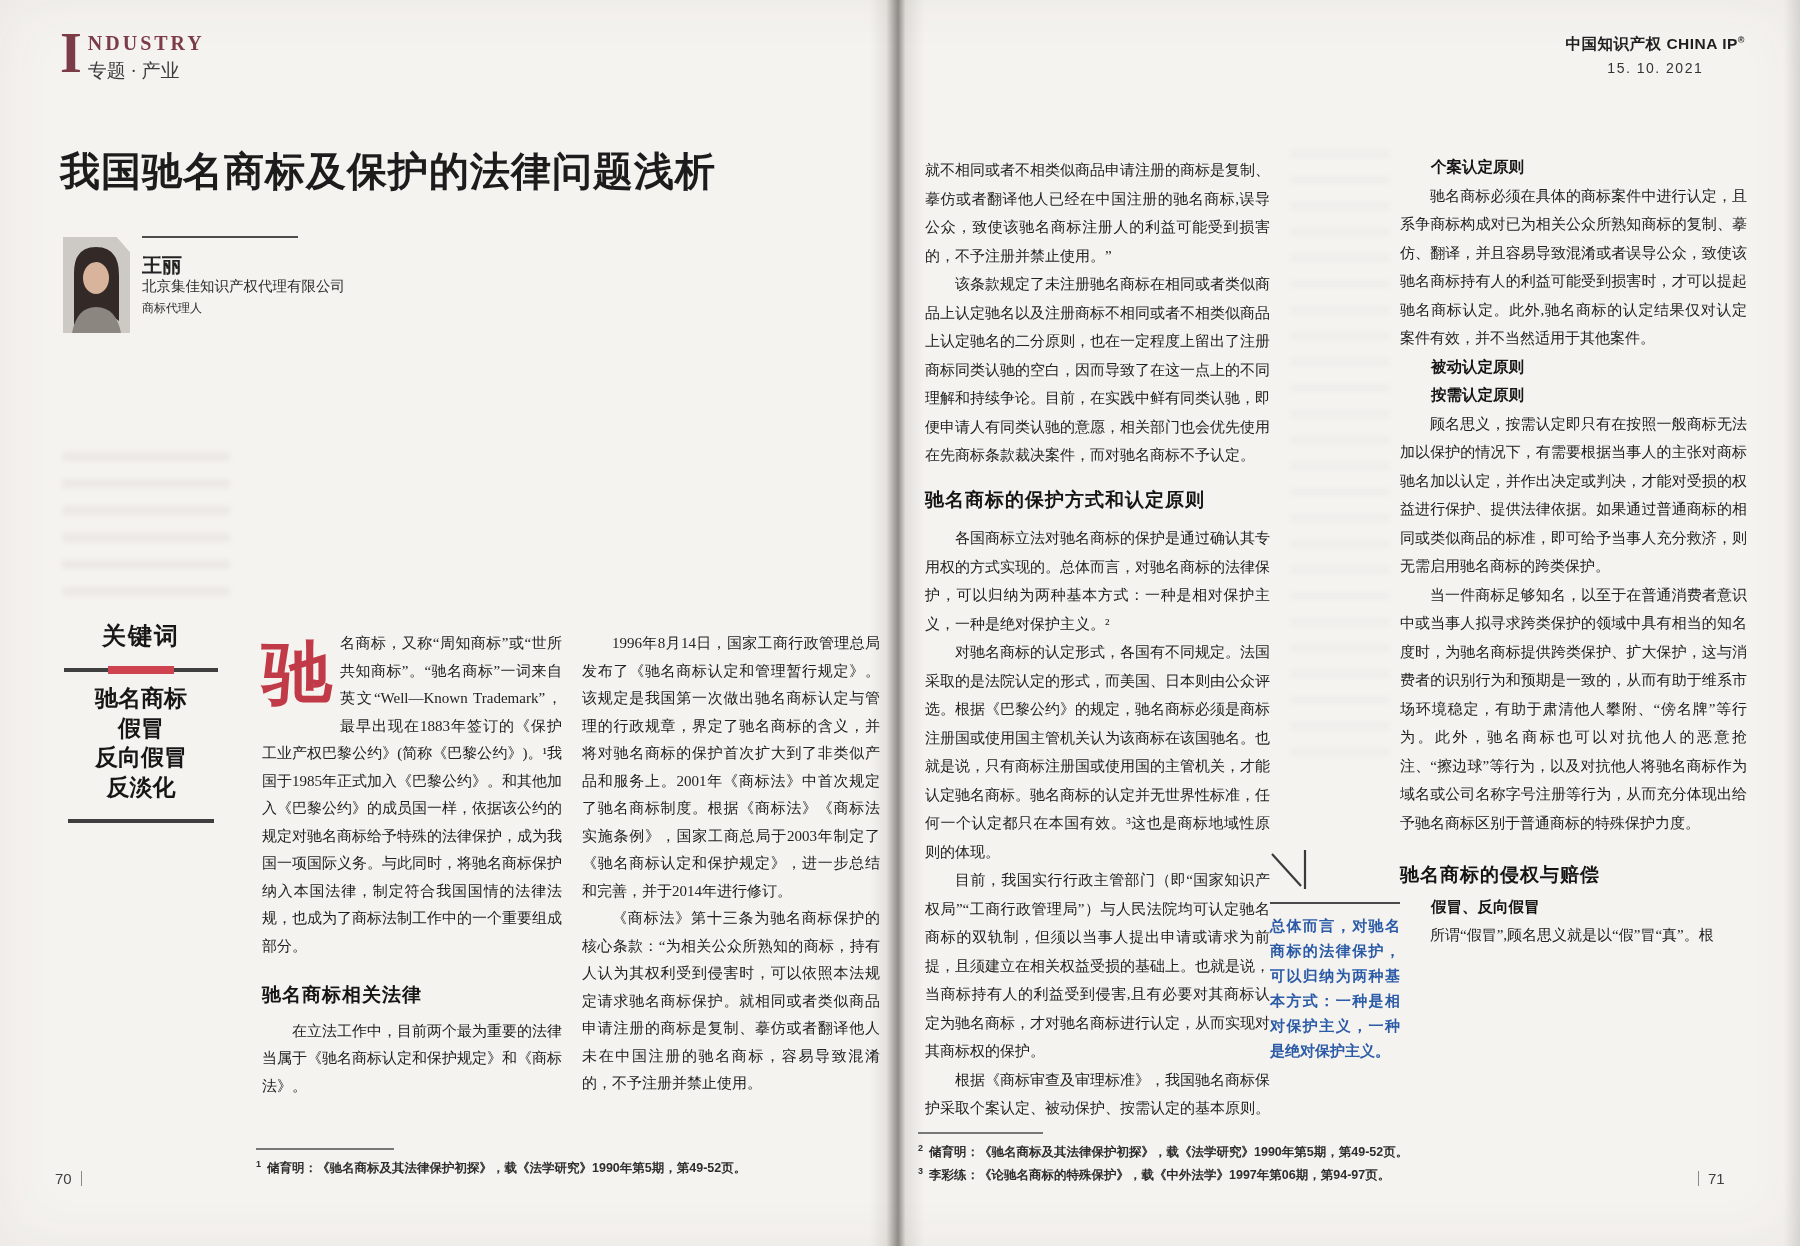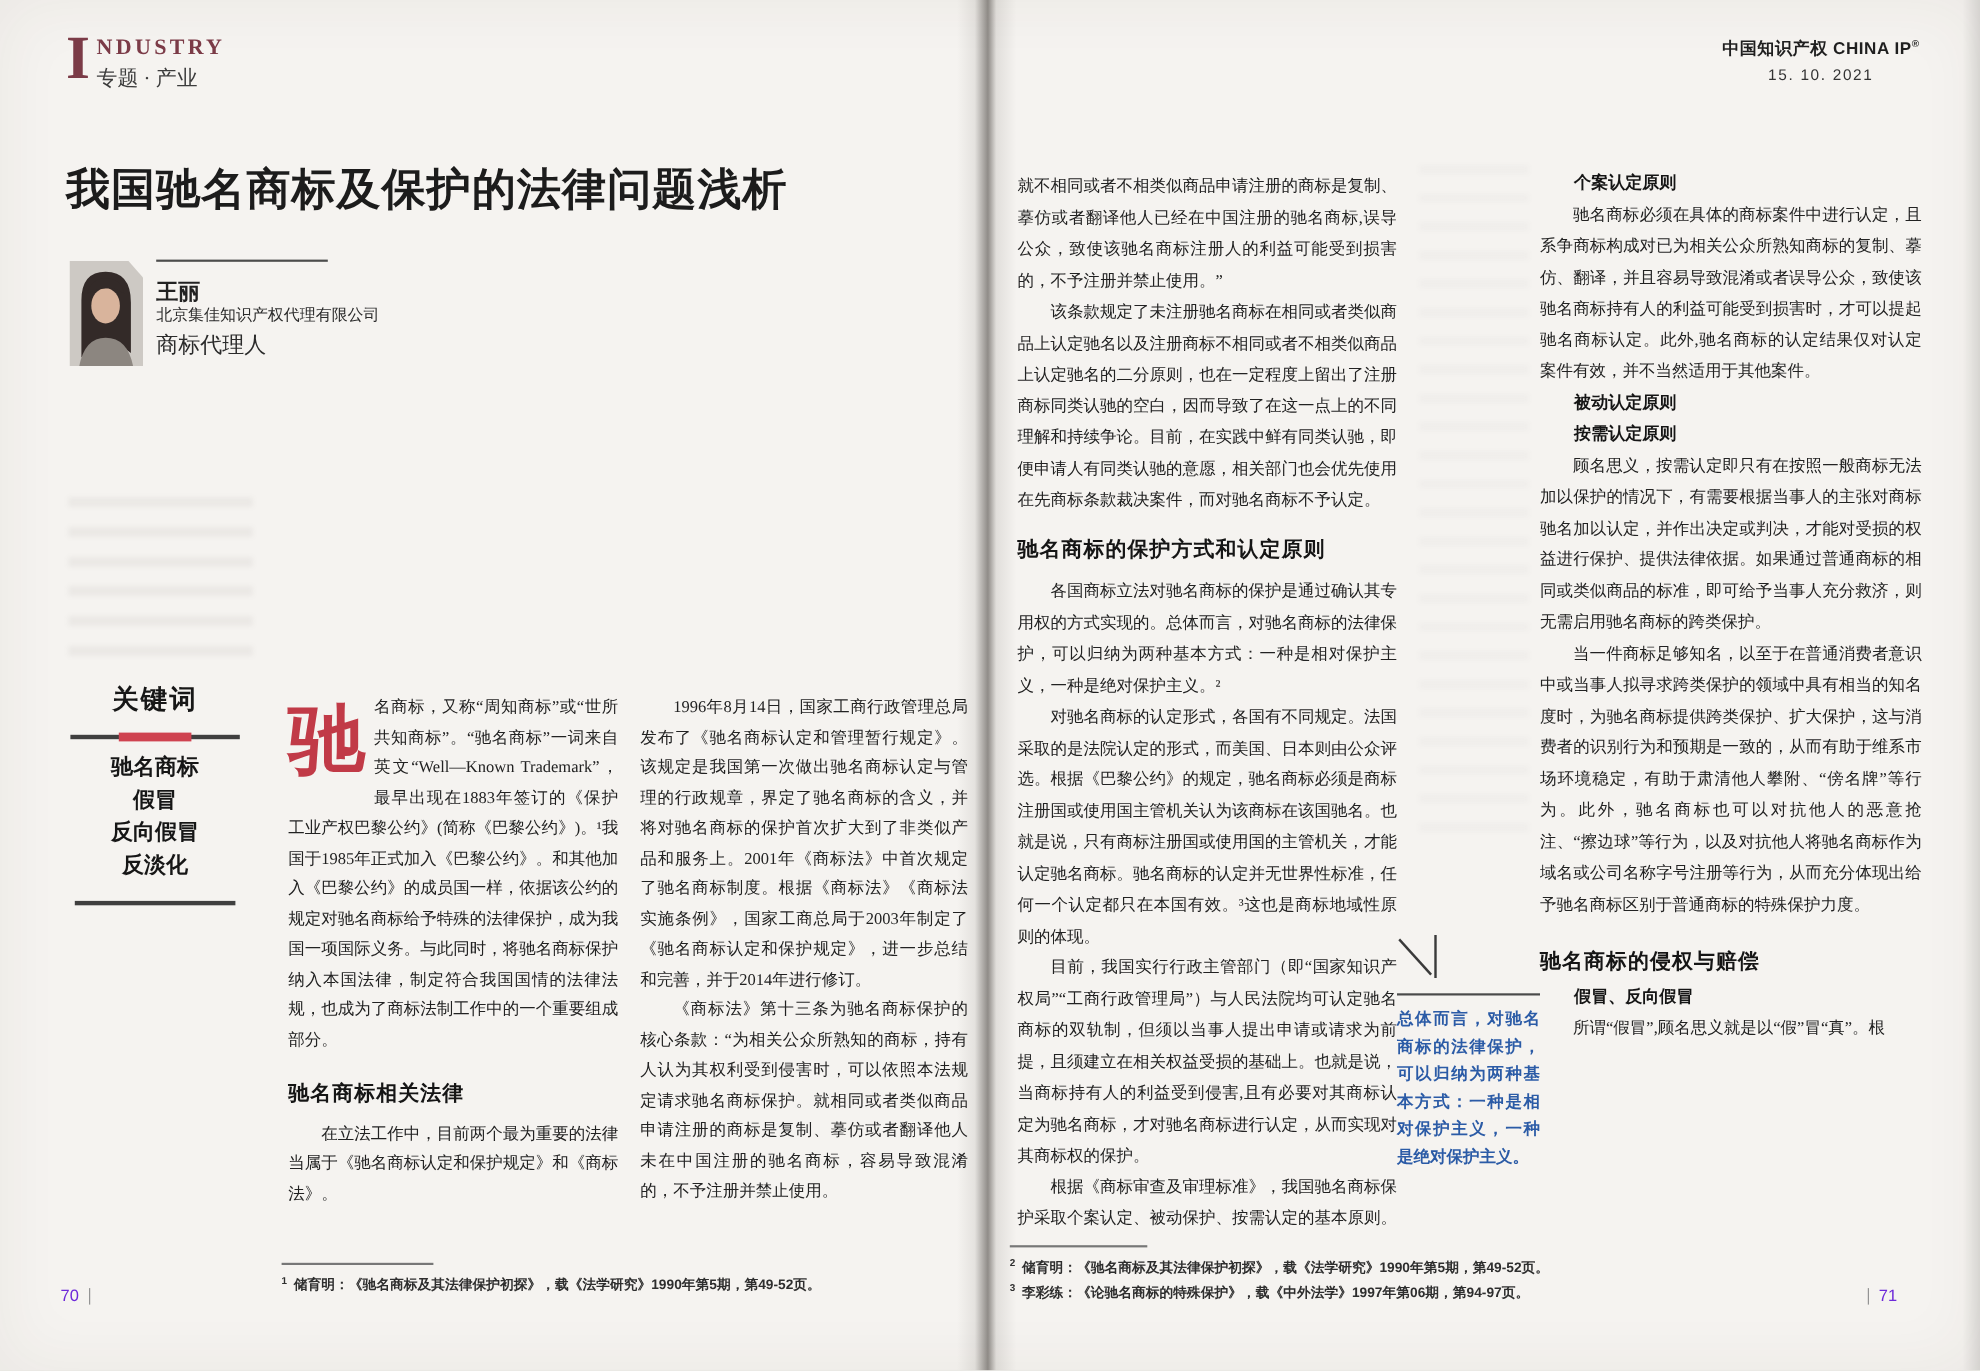--- a/index.html
+++ b/index.html
@@ -16,29 +16,29 @@
   .logo-sub{font-size:19px;color:#3c3c3c;margin-top:3px;font-family:"Liberation Serif",serif;}
 
   .title{left:60px;top:144px;width:760px;font-size:40px;font-weight:bold;color:#1c1c1c;
          font-family:"Liberation Sans","DejaVu Sans",sans-serif;letter-spacing:1px;}
 
   
   .photo{left:63px;top:237px;width:67px;height:96px;clip-path:polygon(0 0,80% 0,100% 16%,100% 100%,0 100%);}
   .author-rule{left:142px;top:236px;width:156px;height:2px;background:#4c4c4c;}
   .author-name{left:142px;top:252px;font-size:20px;font-weight:bold;color:#222;font-family:"Liberation Sans",sans-serif;}
   .author-co{left:142px;top:277px;font-size:14.5px;color:#2b2b2b;font-family:"Liberation Sans",sans-serif;}
-  .author-role{left:142px;top:300px;font-size:20px;color:#2b2b2b;font-family:Liberation Mono, monospace;}
+  .author-role{left:142px;top:300px;font-size:12px;color:#2b2b2b;font-family:Liberation Mono, monospace;}
 
   
   .kw{left:64px;top:620px;width:154px;text-align:center;}
   .kw-head{font-size:24px;font-weight:bold;color:#171717;letter-spacing:2px;}
   .kw-div{position:relative;height:8px;margin:14px 0 10px;}
   .kw-div-dark{position:absolute;left:0;right:0;top:2px;height:4px;background:#3f3f3f;}
   .kw-div-red{position:absolute;left:50%;transform:translateX(-50%);top:0;width:66px;height:8px;background:#cf4250;}
-  .kw-item{font-size:20px;font-weight:600;color:#161616;line-height:29.5px;}
+  .kw-item{font-size:23px;font-weight:600;color:#161616;line-height:29.5px;}
   .kw-bot{width:146px;height:4px;background:#3f3f3f;margin:17px auto 0;}
 
   
   .bodycol{font-size:15px;line-height:27.5px;text-align:justify;color:#222;}
   .col1{left:262px;top:630px;width:300px;}
   .col2{left:582px;top:630px;width:298px;}
   .col3{left:925px;top:156px;width:345px;line-height:28.5px;}
   .col4{left:1400px;top:153px;width:347px;line-height:28.5px;}
   .bodycol p{margin:0;}
   .ind{text-indent:2em;}
@@ -60,21 +60,21 @@
 
   
   .fn{font-family:"Liberation Sans","DejaVu Sans",sans-serif;font-size:12.5px;font-weight:600;color:#2e2e2e;}
   .fn-rule{height:2px;background:#777;margin-bottom:9px;}
   .fn-left{left:256px;top:1148px;width:560px;}
   .fn-left .fn-rule{width:138px;}
   .fn-right{left:918px;top:1132px;width:560px;}
   .fn-right .fn-rule{width:125px;}
   .fn-line{margin:0 0 5px;}
   .fn sup{font-size:9px;margin-right:6px;}
-  .pageno{font-size:15px;color:#6d28d9;font-family:"Liberation Sans",sans-serif;display:flex;align-items:center;gap:9px;}
+  .pageno{font-size:15px;color:#404040;font-family:"Liberation Sans",sans-serif;display:flex;align-items:center;gap:9px;}
   .pageno-left{left:55px;top:1170px;}
   .pageno-right{left:1698px;top:1170px;}
   .pnbar{width:1px;height:15px;background:#8a8a8a;display:inline-block;}
 
   
   .rp-header{right:55px;top:34px;text-align:center;font-family:"Liberation Sans",sans-serif;}
   .rp-brand{font-size:15.5px;color:#1f1f1f;font-weight:600;letter-spacing:.5px;}
   .rp-brand sup{font-size:9px;}
   .rp-date{font-size:14px;color:#333;letter-spacing:1.5px;margin-top:5px;}
 

